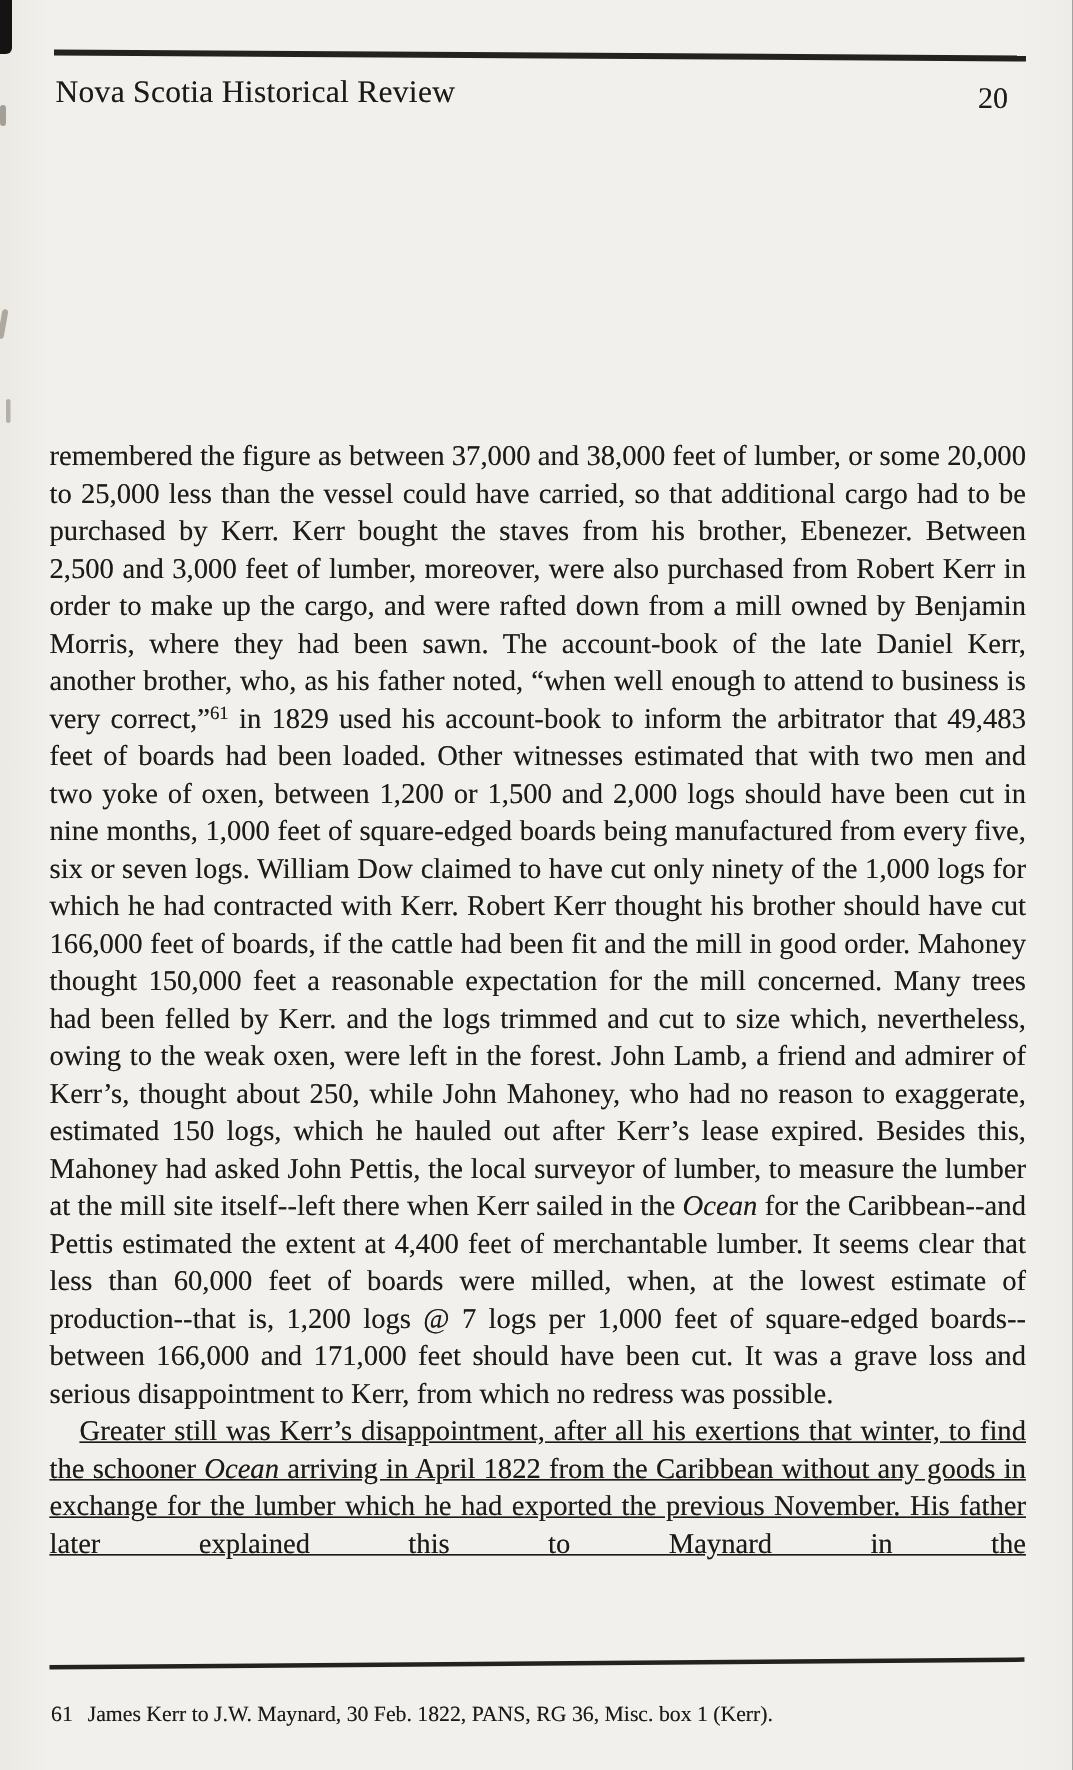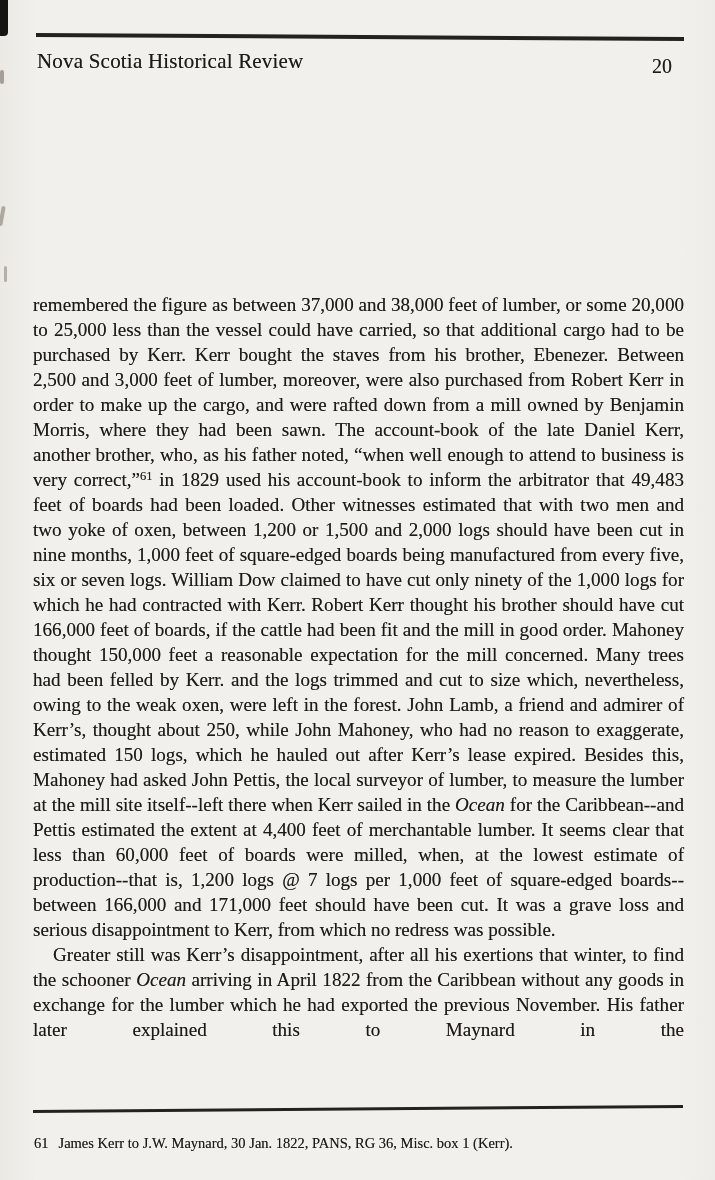--- a/index.html
+++ b/index.html
@@ -22,21 +22,21 @@
     position:absolute; left:37px; top:49px;
     font-size:21px; letter-spacing:0.2px; white-space:nowrap;text-align:center;
   }
   .page-number { position:absolute; left:652px; top:55px; font-size:20px; }
 
   .body-text {
     position:absolute; left:33px; top:260px; width:651px;
     font-size:19.1px; line-height:25px; text-align:justify;margin-top:32px;
   }
   .body-text p { margin:0; padding:0; }
-  .body-text p.p2 { text-indent:20px; text-align-last:justify; }
+  .body-text p.p2 { text-indent:20px; text-align-last:justify;text-decoration:underline; }
   sup.fn-ref { font-size:12.5px; line-height:0; position:relative; top:-6px; vertical-align:baseline; }
   i.ship { font-style:italic; }
 
   .footnote-rule {
     position:absolute; left:33px; top:1110px; width:650px; height:3px;
     background:#24221d; transform:rotate(-0.45deg); transform-origin:left center;
   }
   .footnote {
     position:absolute; left:34px; top:1135px; width:650px;
     font-size:14.5px; white-space:nowrap;
@@ -66,16 +66,16 @@
   <div class="page-number txt">20</div>
 
   <div class="body-text txt">
     <p><span>remembered the figure as between 37,000 and 38,000 feet of lumber, or some 20,000 to 25,000 less than the vessel could have carried, so that additional cargo had to be purchased by Kerr. Kerr bought the staves from his brother, Ebenezer. Between 2,500 and 3,000 feet of lumber, moreover, were also purchased from Robert Kerr in order to make up the cargo, and were rafted down from a mill owned by Benjamin Morris, where they had been sawn. The account-book of the late Daniel Kerr, another brother, who, as his father noted, “when well enough to attend to business is very correct,”</span><sup class="fn-ref">61</sup><span> in 1829 used his account-book to inform the arbitrator that 49,483 feet of boards had been loaded. Other witnesses estimated that with two men and two yoke of oxen, between 1,200 or 1,500 and 2,000 logs should have been cut in nine months, 1,000 feet of square-edged boards being manufactured from every five, six or seven logs. William Dow claimed to have cut only ninety of the 1,000 logs for which he had contracted with Kerr. Robert Kerr thought his brother should have cut 166,000 feet of boards, if the cattle had been fit and the mill in good order. Mahoney thought 150,000 feet a reasonable expectation for the mill concerned. Many trees had been felled by Kerr. and the logs trimmed and cut to size which, nevertheless, owing to the weak oxen, were left in the forest. John Lamb, a friend and admirer of Kerr’s, thought about 250, while John Mahoney, who had no reason to exaggerate, estimated 150 logs, which he hauled out after Kerr’s lease expired. Besides this, Mahoney had asked John Pettis, the local surveyor of lumber, to measure the lumber at the mill site itself--left there when Kerr sailed in the </span><i class="ship">Ocean</i><span> for the Caribbean--and Pettis estimated the extent at 4,400 feet of merchantable lumber. It seems clear that less than 60,000 feet of boards were milled, when, at the lowest estimate of production--that is, 1,200 logs @ 7 logs per 1,000 feet of square-edged boards--between 166,000 and 171,000 feet should have been cut. It was a grave loss and serious disappointment to Kerr, from which no redress was possible.</span></p>
     <p class="p2"><span>Greater still was Kerr’s disappointment, after all his exertions that winter, to find the schooner </span><i class="ship">Ocean</i><span> arriving in April 1822 from the Caribbean without any goods in exchange for the lumber which he had exported the previous November. His father later explained this to Maynard in the</span></p>
   </div>
 
   <div class="footnote-rule"></div>
 
   <div class="footnote txt">
-    <span class="fn-num">61</span><span>James Kerr to J.W. Maynard, 30 Jan. 1822, PANS, RG 36, Misc. box 1 (Kerr).</span>
+    <span class="fn-num">61</span><span>James Kerr to J.W. Maynard, 30 Feb. 1822, PANS, RG 36, Misc. box 1 (Kerr).</span>
   </div>
 
 </div>
 
 </body></html>

